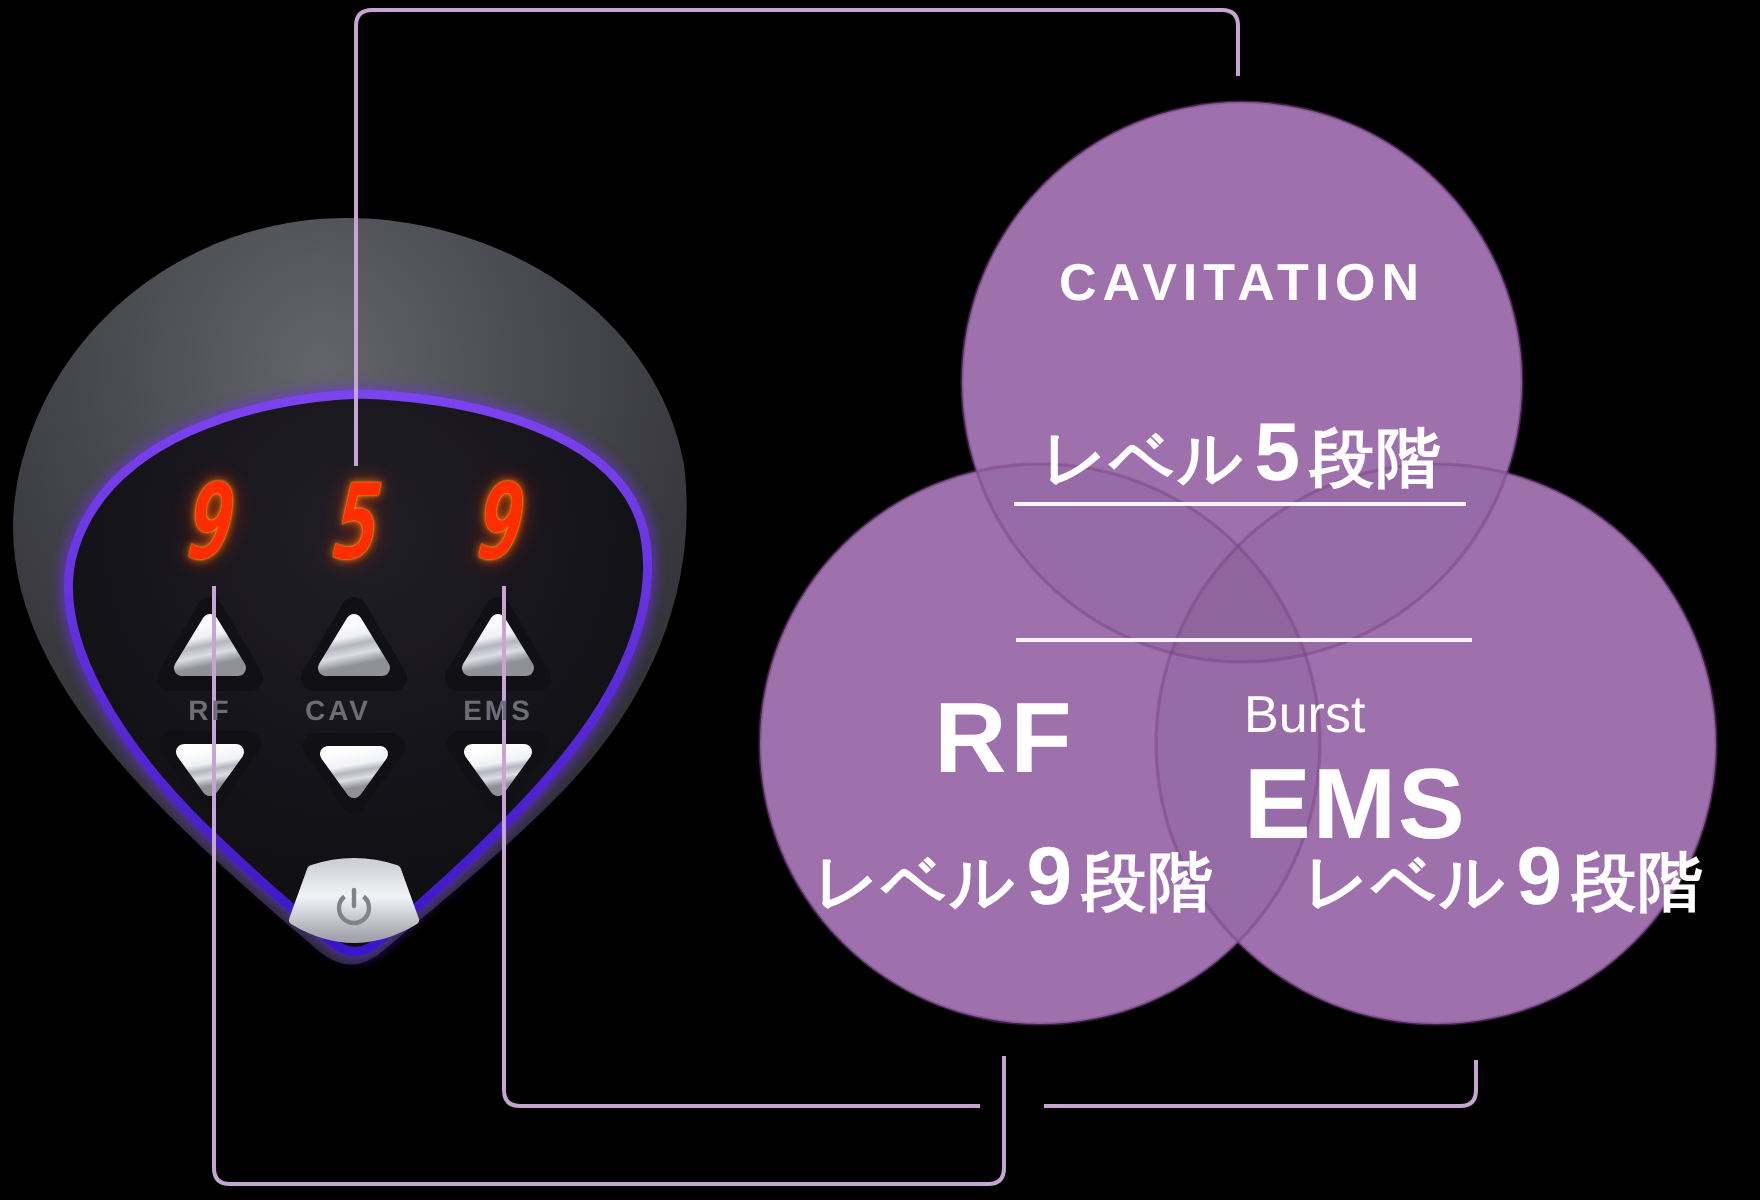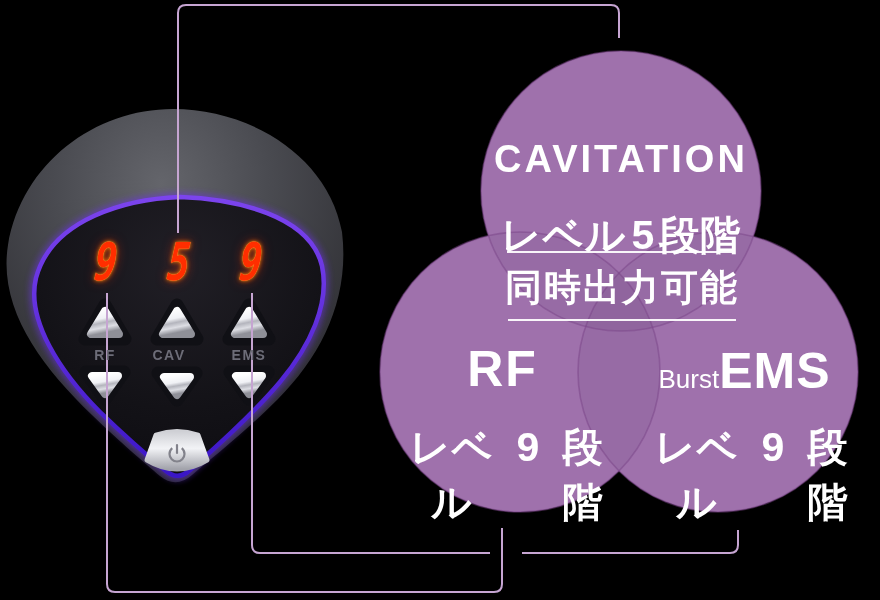--- a/index.html
+++ b/index.html
@@ -17,35 +17,35 @@
 
   
   .btn-label{position:absolute;z-index:5;top:347px;width:60px;text-align:center;
              font-weight:700;font-size:14px;line-height:16px;color:#6d6d78;letter-spacing:1.5px;}
   #label-rf{left:75px;} #label-cav{left:139px;} #label-ems{left:219px;}
 
   
   .power-ic{position:absolute;z-index:5;left:165px;top:440px;}
 
   
-  .cav-title{left:480px;top:138px;width:282px;text-align:center;
-             font-size:38px;font-weight:700;letter-spacing:3px;}
+  .cav-title{left:480px;top:126px;width:282px;text-align:center;
+             font-size:26px;font-weight:700;letter-spacing:3px;}
   .level-row{display:flex;align-items:baseline;justify-content:center;text-align:center;}
-  .level-kana{font-size:40px;font-weight:700;letter-spacing:1px;margin-top:20px;}
+  .level-kana{font-size:32px;font-weight:700;letter-spacing:1px;margin-top:20px;}
   .level-num{font-size:41px;font-weight:700;margin:0 5px;}
   .cav-level{left:480px;top:188px;width:282px;}
   .divider{position:absolute;z-index:5;height:2px;background:rgba(255,255,255,.93);}
   #divider-top{left:507px;top:251px;width:226px;}
   #divider-bottom{left:508px;top:319px;width:228px;}
   .center-label{left:481px;top:263px;width:282px;text-align:center;
                 font-size:37px;font-weight:700;letter-spacing:2px;}
   .rf-title{left:420px;top:340px;width:165px;text-align:center;
             font-size:50px;font-weight:700;letter-spacing:2px;}
   .ems-title{left:622px;top:342px;width:245px;display:flex;align-items:baseline;
-             justify-content:center;}
+             justify-content:center;flex-direction:column;}
   .ems-pre{font-size:26px;font-weight:400;}
   .ems-main{font-size:50px;font-weight:700;letter-spacing:1px;}
   .rf-level{left:392px;top:400px;width:230px;}
   .ems-level{left:637px;top:400px;width:230px;}
 </style>
 </head>
 <body>
 
 <div class="stage">
 
@@ -157,21 +157,20 @@
   <div class="txt cav-title">CAVITATION</div>
 
   <div class="txt level-row cav-level">
     <span class="level-kana">レベル</span>
     <span class="level-num">5</span>
     <span class="level-kana">段階</span>
   </div>
 
   <div class="divider" id="divider-top"></div>
 
-  <div class="txt center-label">同時出力可能</div>
 
   <div class="divider" id="divider-bottom"></div>
 
   <div class="txt rf-title">RF</div>
 
   <div class="txt level-row rf-level">
     <span class="level-kana">レベル</span>
     <span class="level-num">9</span>
     <span class="level-kana">段階</span>
   </div>

